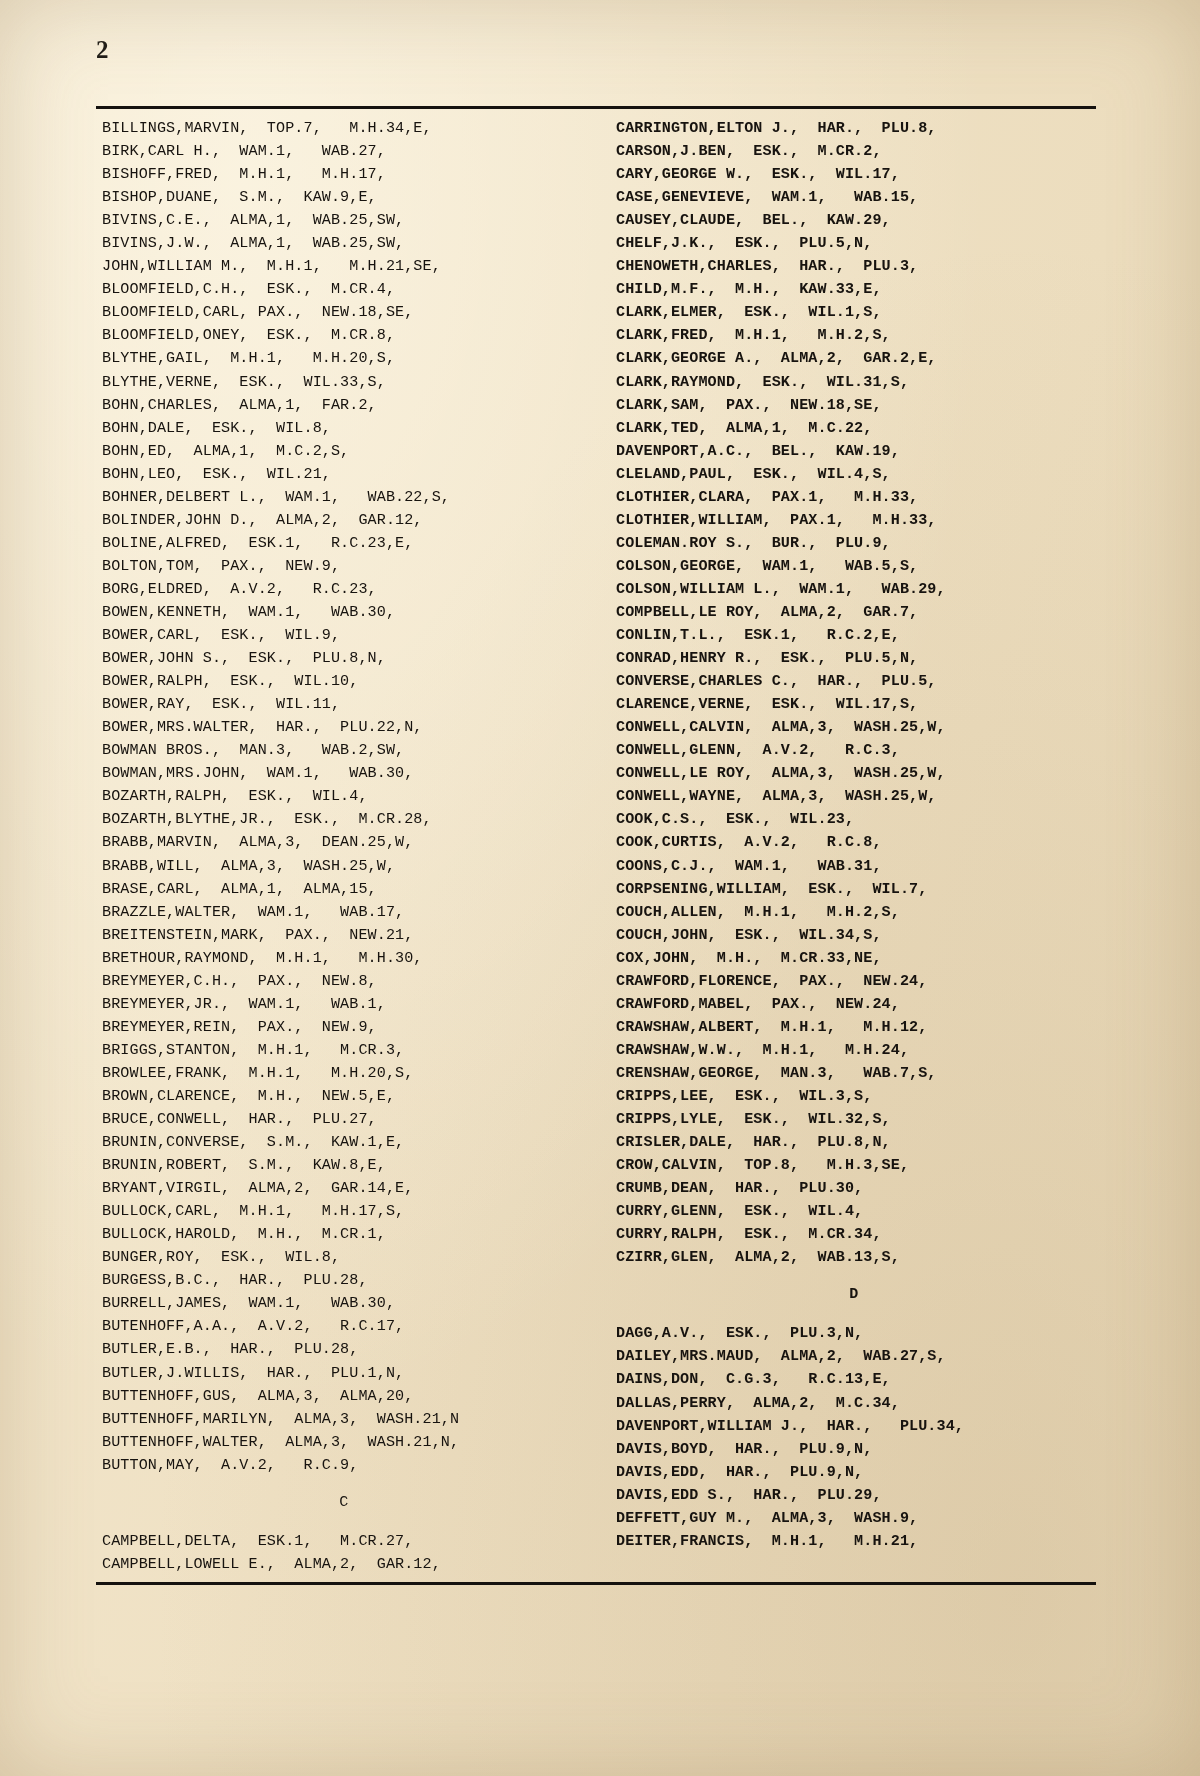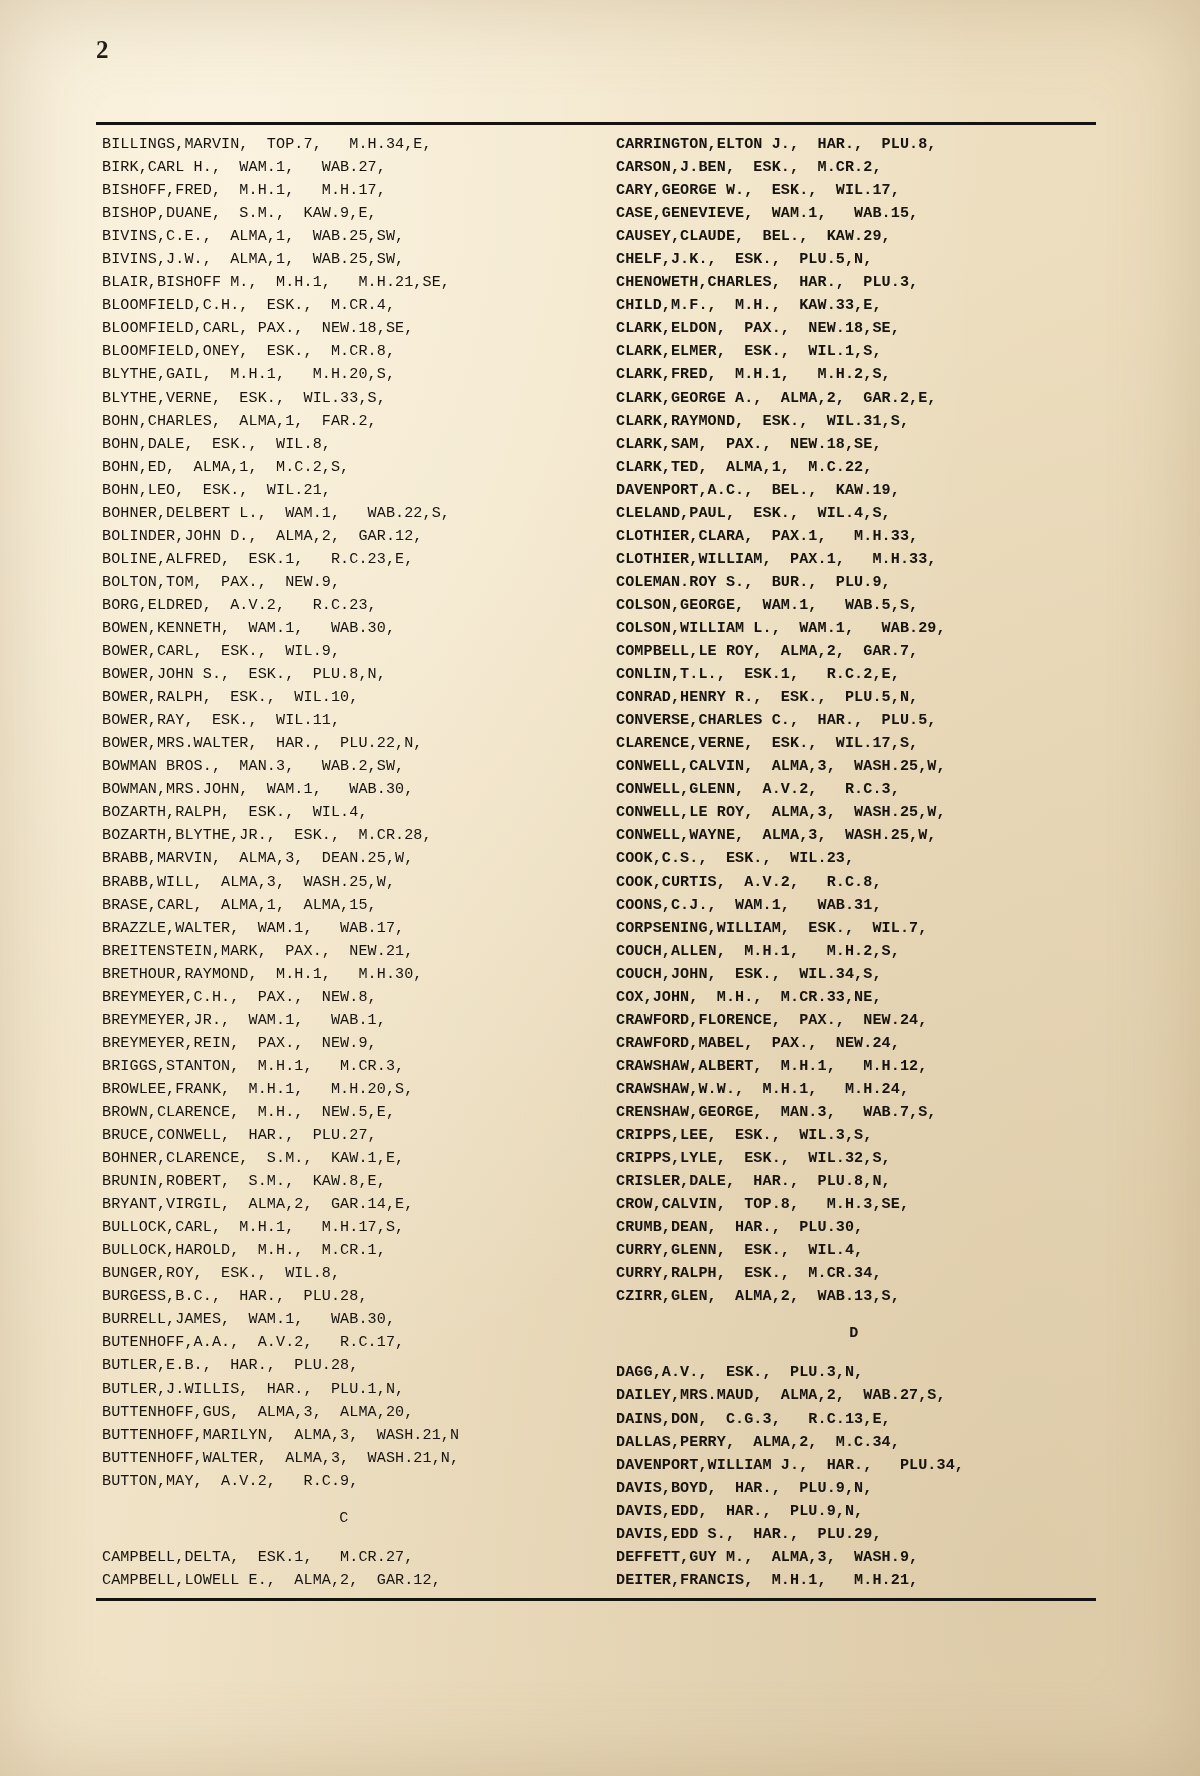--- a/index.html
+++ b/index.html
@@ -35,21 +35,21 @@
     top: 36px;
     font-family: "Liberation Serif", serif;
     font-weight: bold;
     font-size: 25px;
     color: #1d1a16;
     letter-spacing: 0.5px;
   }
   .content {
     position: absolute;
     left: 96px;
-    top: 122px;
+    top: 106px;
     width: 1000px;
   }
   .rule {
     height: 3px;
     background: #15120f;
     width: 100%;
   }
   .rule.top { margin-bottom: 8px; }
   .rule.bottom { margin-top: 6px; }
   .columns {
@@ -93,21 +93,21 @@
   <div class="columns">
 
     <div class="col col-left">
       <div id="left-entries">
           <div class="entry">BILLINGS,MARVIN,  TOP.7,   M.H.34,E,</div>
           <div class="entry">BIRK,CARL H.,  WAM.1,   WAB.27,</div>
           <div class="entry">BISHOFF,FRED,  M.H.1,   M.H.17,</div>
           <div class="entry">BISHOP,DUANE,  S.M.,  KAW.9,E,</div>
           <div class="entry">BIVINS,C.E.,  ALMA,1,  WAB.25,SW,</div>
           <div class="entry">BIVINS,J.W.,  ALMA,1,  WAB.25,SW,</div>
-          <div class="entry">BLAIR,BISHOFF M.,  M.H.1,   M.H.21,SE,</div>
+          <div class="entry">JOHN,WILLIAM M.,  M.H.1,   M.H.21,SE,</div>
           <div class="entry">BLOOMFIELD,C.H.,  ESK.,  M.CR.4,</div>
           <div class="entry">BLOOMFIELD,CARL, PAX.,  NEW.18,SE,</div>
           <div class="entry">BLOOMFIELD,ONEY,  ESK.,  M.CR.8,</div>
           <div class="entry">BLYTHE,GAIL,  M.H.1,   M.H.20,S,</div>
           <div class="entry">BLYTHE,VERNE,  ESK.,  WIL.33,S,</div>
           <div class="entry">BOHN,CHARLES,  ALMA,1,  FAR.2,</div>
           <div class="entry">BOHN,DALE,  ESK.,  WIL.8,</div>
           <div class="entry">BOHN,ED,  ALMA,1,  M.C.2,S,</div>
           <div class="entry">BOHN,LEO,  ESK.,  WIL.21,</div>
           <div class="entry">BOHNER,DELBERT L.,  WAM.1,   WAB.22,S,</div>
@@ -131,21 +131,21 @@
           <div class="entry">BRAZZLE,WALTER,  WAM.1,   WAB.17,</div>
           <div class="entry">BREITENSTEIN,MARK,  PAX.,  NEW.21,</div>
           <div class="entry">BRETHOUR,RAYMOND,  M.H.1,   M.H.30,</div>
           <div class="entry">BREYMEYER,C.H.,  PAX.,  NEW.8,</div>
           <div class="entry">BREYMEYER,JR.,  WAM.1,   WAB.1,</div>
           <div class="entry">BREYMEYER,REIN,  PAX.,  NEW.9,</div>
           <div class="entry">BRIGGS,STANTON,  M.H.1,   M.CR.3,</div>
           <div class="entry">BROWLEE,FRANK,  M.H.1,   M.H.20,S,</div>
           <div class="entry">BROWN,CLARENCE,  M.H.,  NEW.5,E,</div>
           <div class="entry">BRUCE,CONWELL,  HAR.,  PLU.27,</div>
-          <div class="entry">BOHNER,CLARENCE,  S.M.,  KAW.1,E,</div>
+          <div class="entry">BRUNIN,CONVERSE,  S.M.,  KAW.1,E,</div>
           <div class="entry">BRUNIN,ROBERT,  S.M.,  KAW.8,E,</div>
           <div class="entry">BRYANT,VIRGIL,  ALMA,2,  GAR.14,E,</div>
           <div class="entry">BULLOCK,CARL,  M.H.1,   M.H.17,S,</div>
           <div class="entry">BULLOCK,HAROLD,  M.H.,  M.CR.1,</div>
           <div class="entry">BUNGER,ROY,  ESK.,  WIL.8,</div>
           <div class="entry">BURGESS,B.C.,  HAR.,  PLU.28,</div>
           <div class="entry">BURRELL,JAMES,  WAM.1,   WAB.30,</div>
           <div class="entry">BUTENHOFF,A.A.,  A.V.2,   R.C.17,</div>
           <div class="entry">BUTLER,E.B.,  HAR.,  PLU.28,</div>
           <div class="entry">BUTLER,J.WILLIS,  HAR.,  PLU.1,N,</div>
@@ -164,21 +164,20 @@
     <div class="col col-right">
       <div id="right-entries">
           <div class="entry">CARRINGTON,ELTON J.,  HAR.,  PLU.8,</div>
           <div class="entry">CARSON,J.BEN,  ESK.,  M.CR.2,</div>
           <div class="entry">CARY,GEORGE W.,  ESK.,  WIL.17,</div>
           <div class="entry">CASE,GENEVIEVE,  WAM.1,   WAB.15,</div>
           <div class="entry">CAUSEY,CLAUDE,  BEL.,  KAW.29,</div>
           <div class="entry">CHELF,J.K.,  ESK.,  PLU.5,N,</div>
           <div class="entry">CHENOWETH,CHARLES,  HAR.,  PLU.3,</div>
           <div class="entry">CHILD,M.F.,  M.H.,  KAW.33,E,</div>
-          <div class="entry">CLARK,ELDON,  PAX.,  NEW.18,SE,</div>
           <div class="entry">CLARK,ELMER,  ESK.,  WIL.1,S,</div>
           <div class="entry">CLARK,FRED,  M.H.1,   M.H.2,S,</div>
           <div class="entry">CLARK,GEORGE A.,  ALMA,2,  GAR.2,E,</div>
           <div class="entry">CLARK,RAYMOND,  ESK.,  WIL.31,S,</div>
           <div class="entry">CLARK,SAM,  PAX.,  NEW.18,SE,</div>
           <div class="entry">CLARK,TED,  ALMA,1,  M.C.22,</div>
           <div class="entry">DAVENPORT,A.C.,  BEL.,  KAW.19,</div>
           <div class="entry">CLELAND,PAUL,  ESK.,  WIL.4,S,</div>
           <div class="entry">CLOTHIER,CLARA,  PAX.1,   M.H.33,</div>
           <div class="entry">CLOTHIER,WILLIAM,  PAX.1,   M.H.33,</div>

